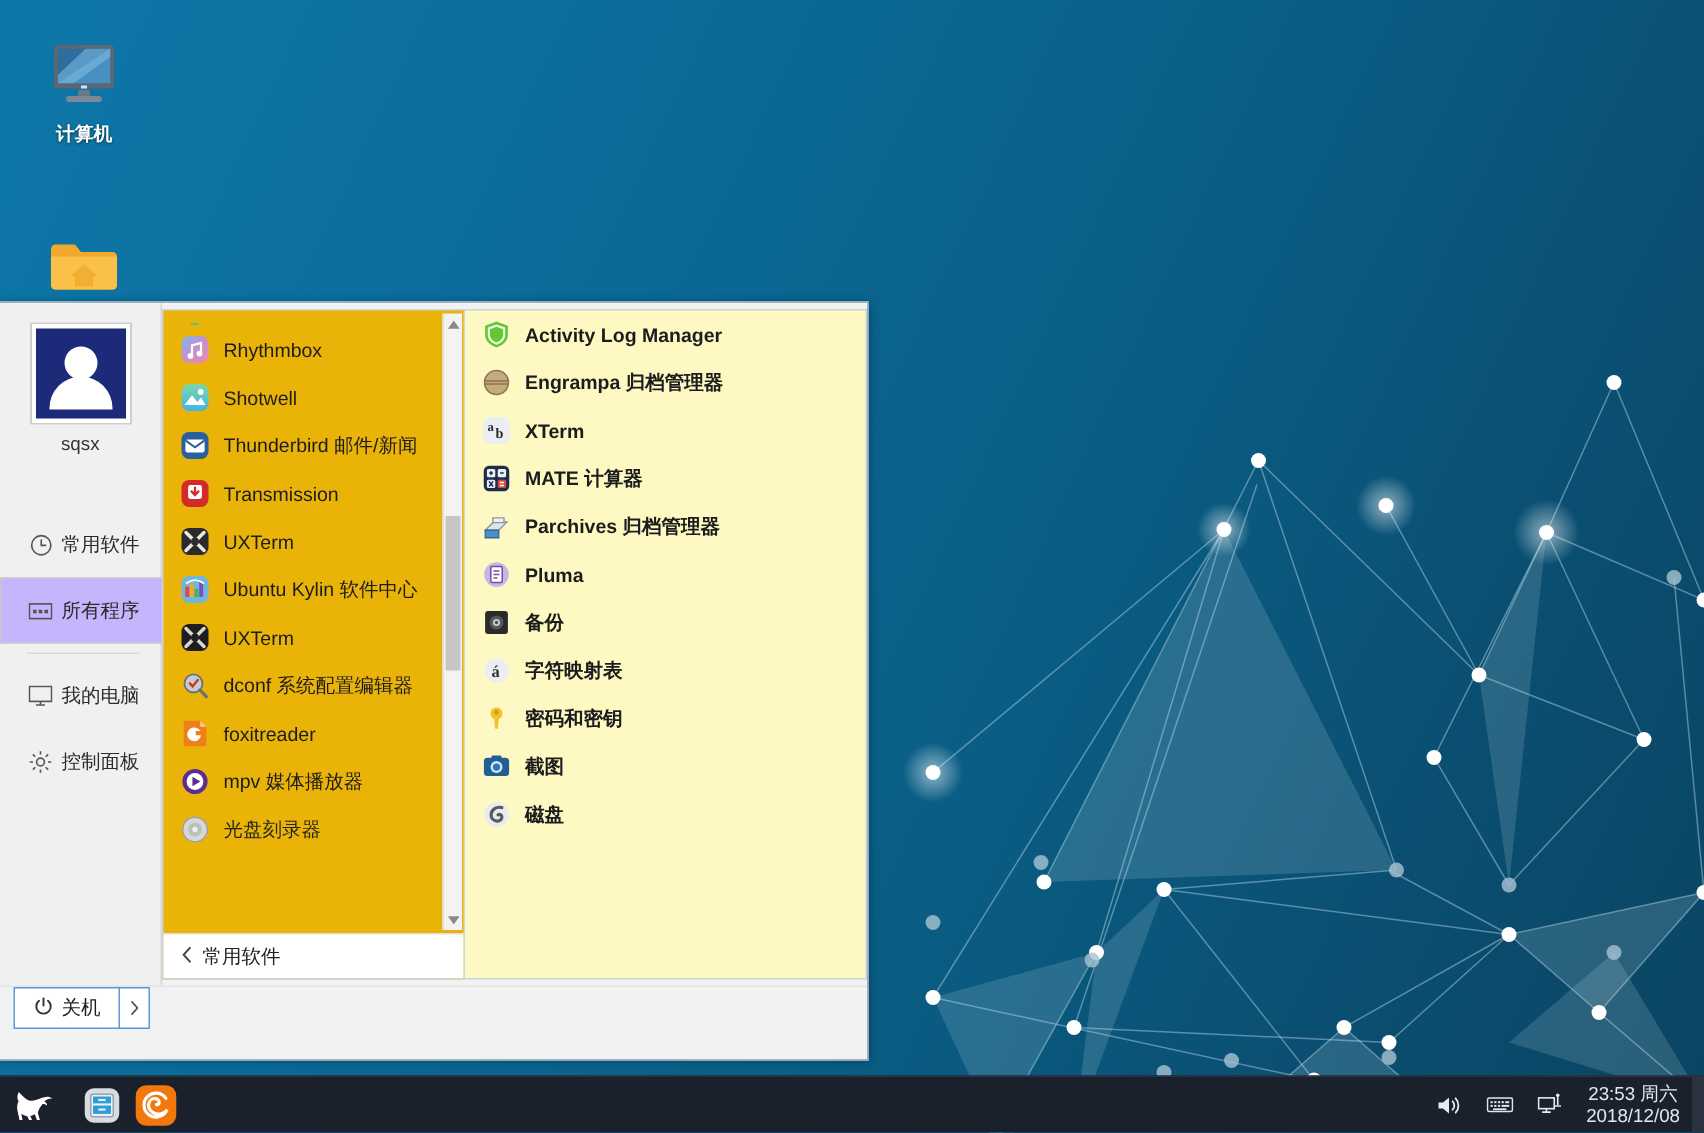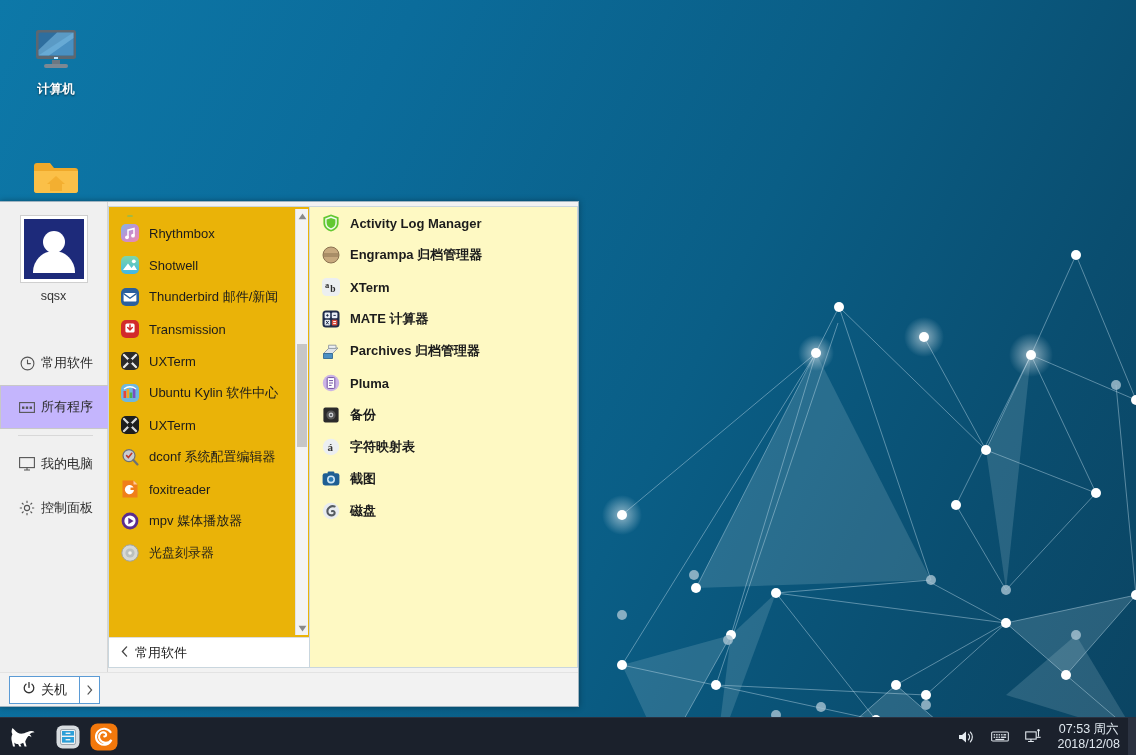--- a/index.html
+++ b/index.html
@@ -97,21 +97,21 @@
 
   
   #backrow{
     height:30px; border-top:1px solid #ddd; display:flex; align-items:center;
     gap:7px; padding-left:12px; font-size:13px; color:#222; cursor:default;
     background:#fff;
   }
 
   
   #footer{
-    height:34px; background:#f2f2f2; display:flex; align-items:center;
+    height:49px; background:#f2f2f2; display:flex; 
     padding:0 9px; gap:0; border-top:1px solid #e3e3e3;
   }
   #shutdown{
     height:28px; display:flex; align-items:center; gap:5px; padding:0 12px;
     border:1px solid #5b9bd5; background:#fff; font-size:13px; color:#1c1c1c; cursor:default;
   }
   #shutdown-more{
     height:28px; width:20px; display:flex; align-items:center; justify-content:center;
     border:1px solid #5b9bd5; border-left:none; background:#fff; font-size:10px;
     color:#444; cursor:default;
@@ -536,20 +536,28 @@
       </div>
 
       <div class="app">
         <svg class="ico" viewBox="0 0 20 20">
           <circle cx="10" cy="10" r="8.2" fill="#eceff1"></circle>
           <text x="6.6" y="14" font-family="Liberation Serif, serif" font-size="11" fill="#333">á</text>
         </svg>
         <span>字符映射表</span>
       </div>
 
+      <div class="app">
+        <svg class="ico" viewBox="0 0 20 20">
+          <circle cx="10" cy="6.6" r="4" fill="#f2c12e"></circle>
+          <circle cx="10" cy="6" r="1.6" fill="#d89e13"></circle>
+          <path d="M8.4 9.6 h3.2 l-.7 7.2 h-1.8 Z" fill="#f2c12e"></path>
+        </svg>
+        <span>密码和密钥</span>
+      </div>
 
       <div class="app">
         <svg class="ico" viewBox="0 0 20 20">
           <rect x="1.6" y="4.2" width="16.8" height="12.2" rx="2.4" fill="#1f5f93"></rect>
           <rect x="6.6" y="2.6" width="6.8" height="2.6" rx="1" fill="#1f5f93"></rect>
           <circle cx="10" cy="10.4" r="4" fill="#cfe6f5"></circle>
           <circle cx="10" cy="10.4" r="2.4" fill="#2a79b5"></circle>
         </svg>
         <span>截图</span>
       </div>
@@ -639,18 +647,18 @@
           <rect x="0.8" y="3.4" width="11.6" height="8" fill="none" stroke="#e4eaf0" stroke-width="1.2"></rect>
           <path d="M6.6 11.4 V14 M3.4 14 H9.8" stroke="#e4eaf0" stroke-width="1.2" fill="none"></path>
           <path d="M15 8.6 V2.2" stroke="#e4eaf0" stroke-width="1.2"></path>
           <circle cx="15" cy="1.5" r="1.3" fill="#e4eaf0"></circle>
           <path d="M12.6 9.4 H17.4" stroke="#e4eaf0" stroke-width="1.2"></path>
         </svg>
     </div>
   </div>
 
   <div id="clock">
-    <div>07:53 周六</div>
+    <div>23:53 周六</div>
     <div>2018/12/08</div>
   </div>
 
   <div id="tb-showdesk"></div>
 </div>
 
 </body></html>

